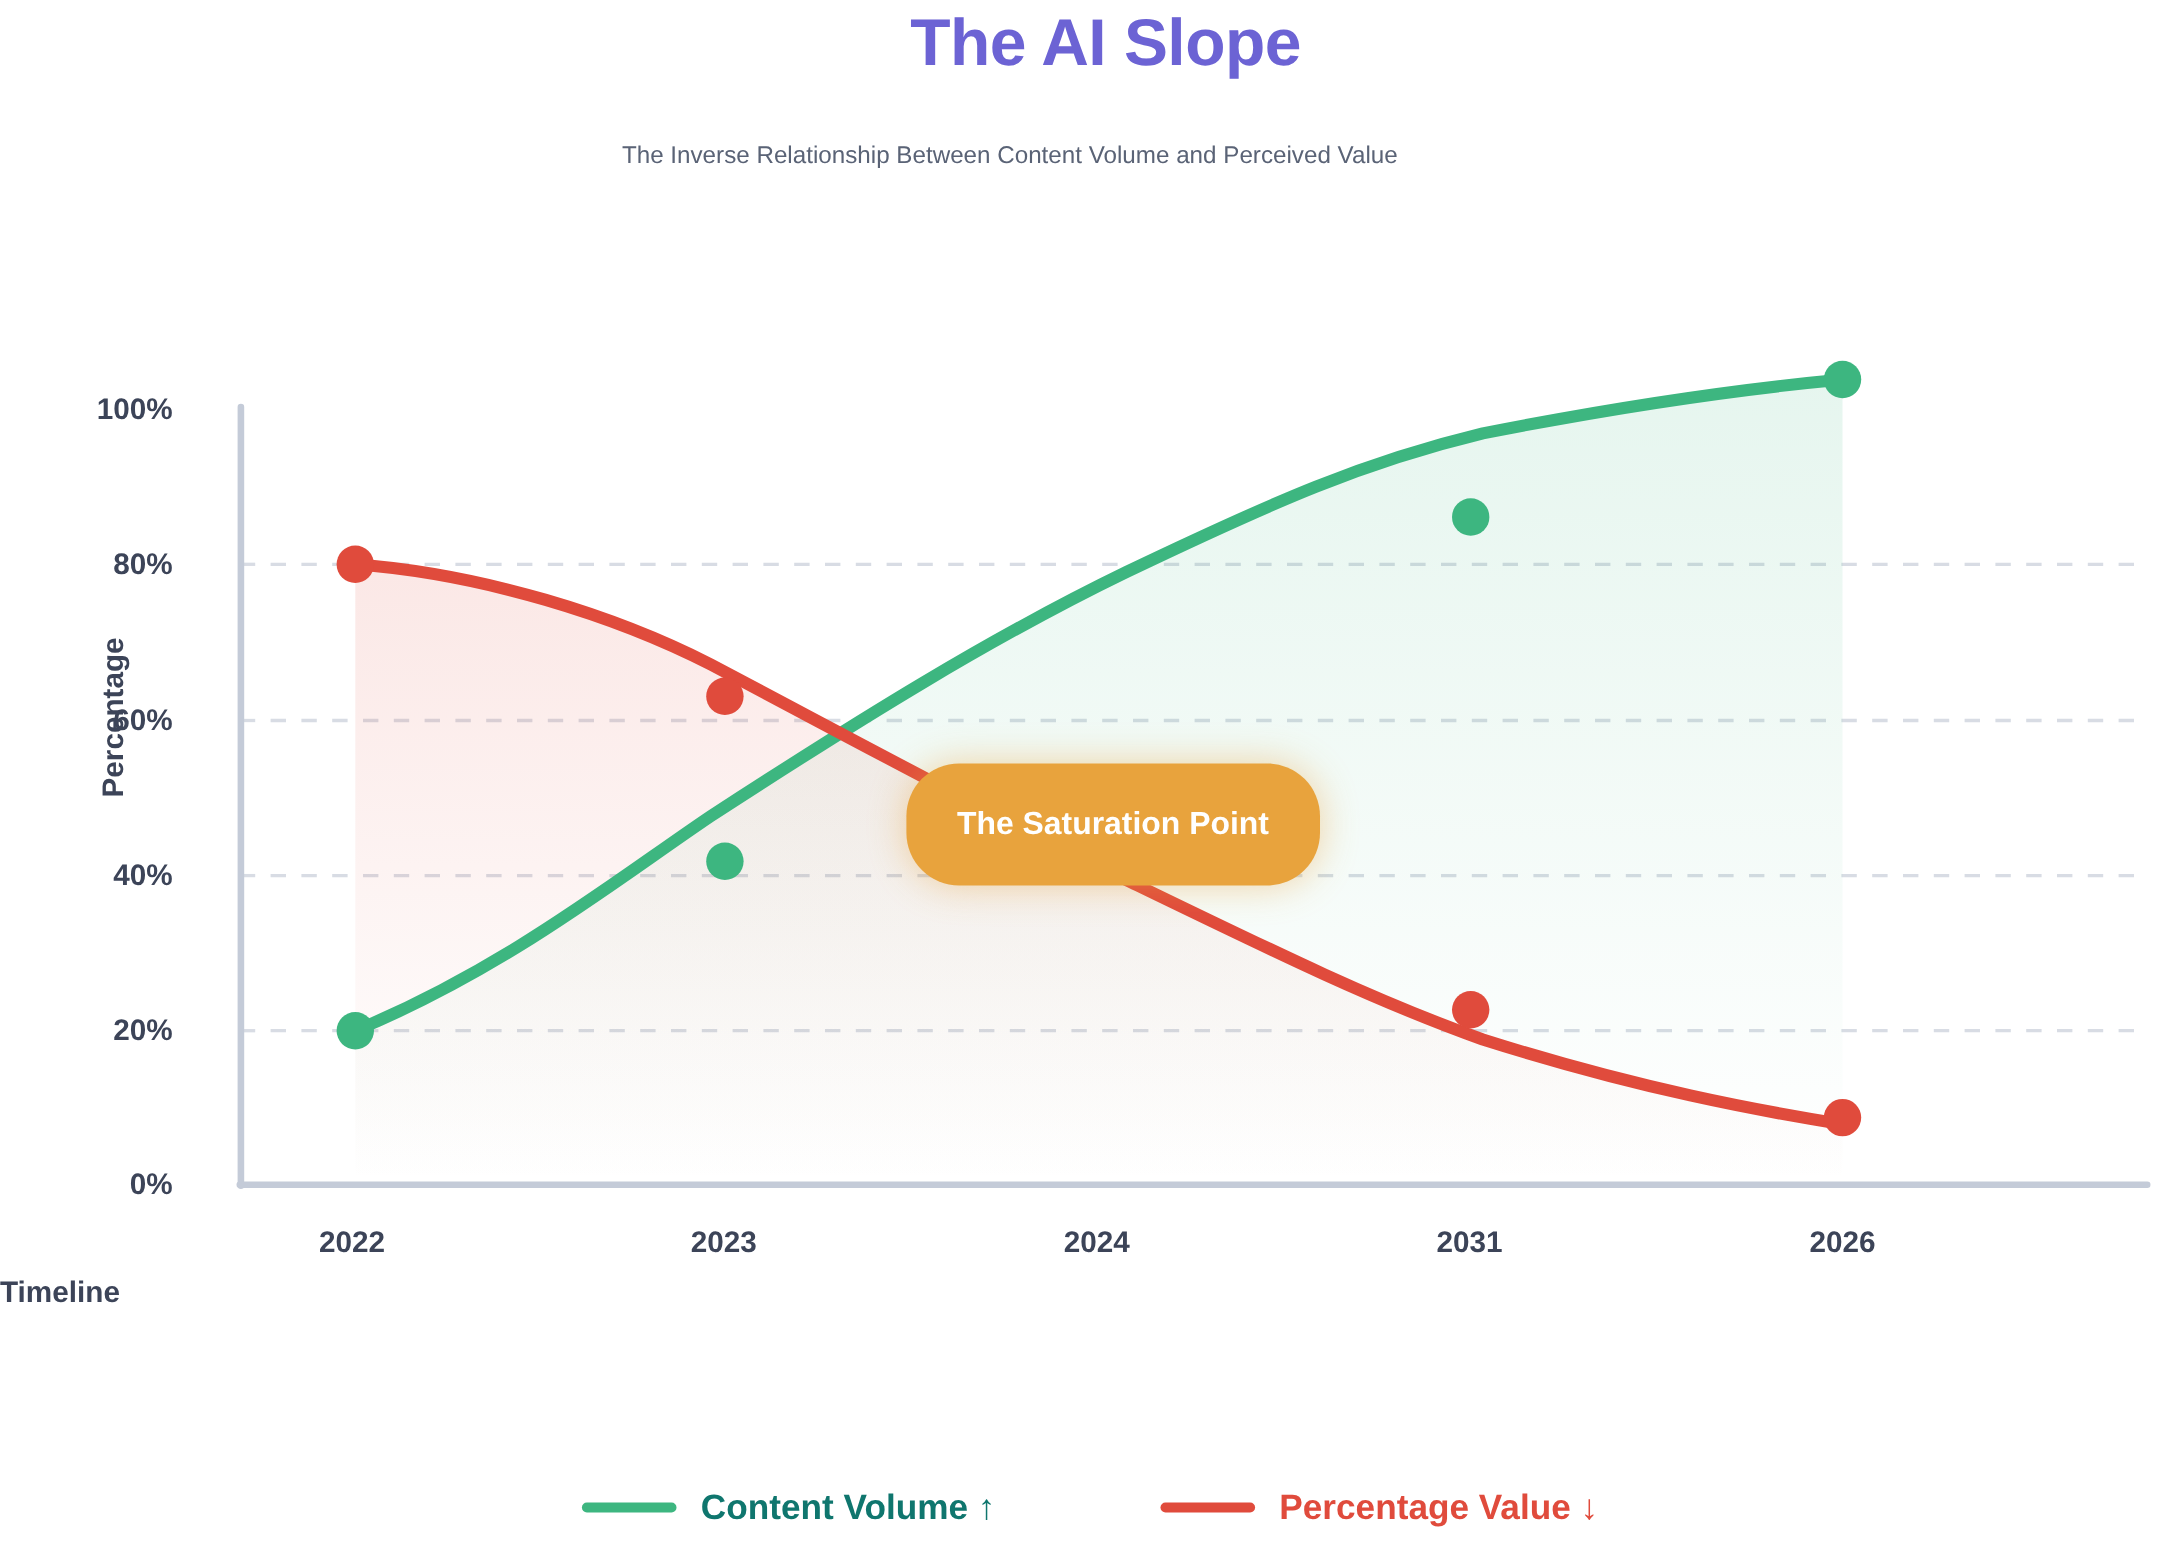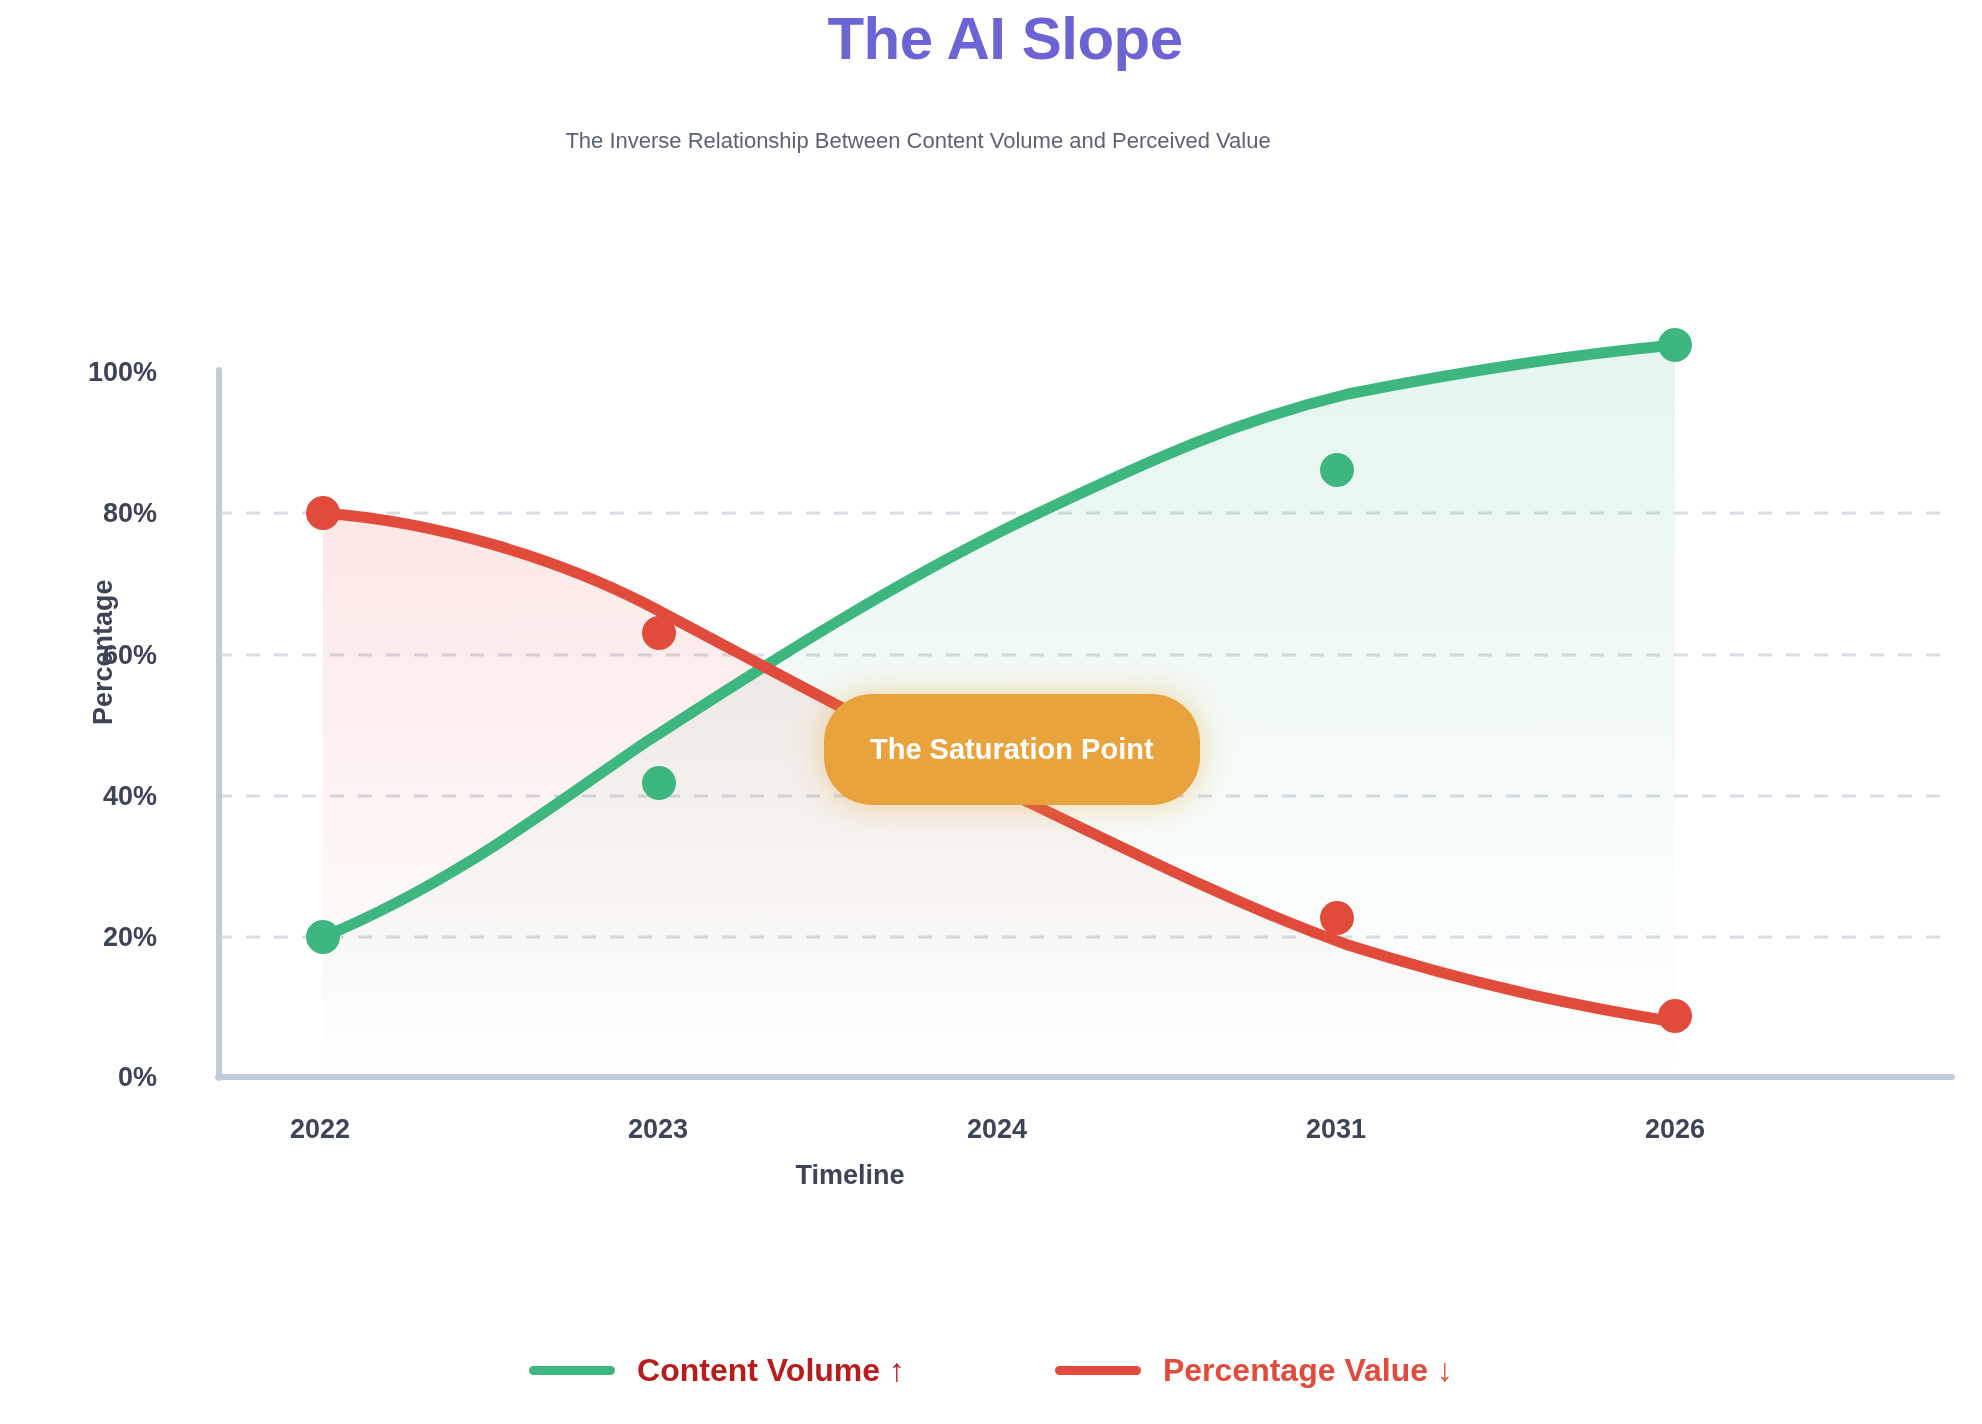--- a/index.html
+++ b/index.html
@@ -79,21 +79,21 @@
     font-weight: bold;
     color: #3C4458;
     transform: translateX(-100px);
     top: 1114px;
   }
   .axis-title-x {
     position: absolute;
     top: 1160px;
     left: 0;
     width: 1700px;
-    text-align: center;
+    text-align: left;
     font-size: 27px;
     font-weight: bold;
     color: #3C4458;
   }
   .axis-title-y {
     position: absolute;
     left: 88px;
     top: 725px;
     font-size: 27px;
     font-weight: bold;
@@ -219,21 +219,21 @@
     <div class="xtick" style="left:1675px;">2026</div>
 
     <div class="axis-title-x">Timeline</div>
 
     <div class="annotation">The Saturation Point</div>
   </div>
 
   <div class="legend">
     <div class="legend-item">
       <span class="legend-swatch" style="background:#3DB680;"></span>
-      <span class="legend-label" style="color:#b91c1c;">Content Volume ↑</span>
+      <span class="legend-label" style="color:#0f766e;">Content Volume ↑</span>
     </div>
     <div class="legend-item">
       <span class="legend-swatch" style="background:#E04B3C;"></span>
       <span class="legend-label" style="color:#E04B3C;">Percentage Value ↓</span>
     </div>
   </div>
 
 </div>
 
 </body></html>

